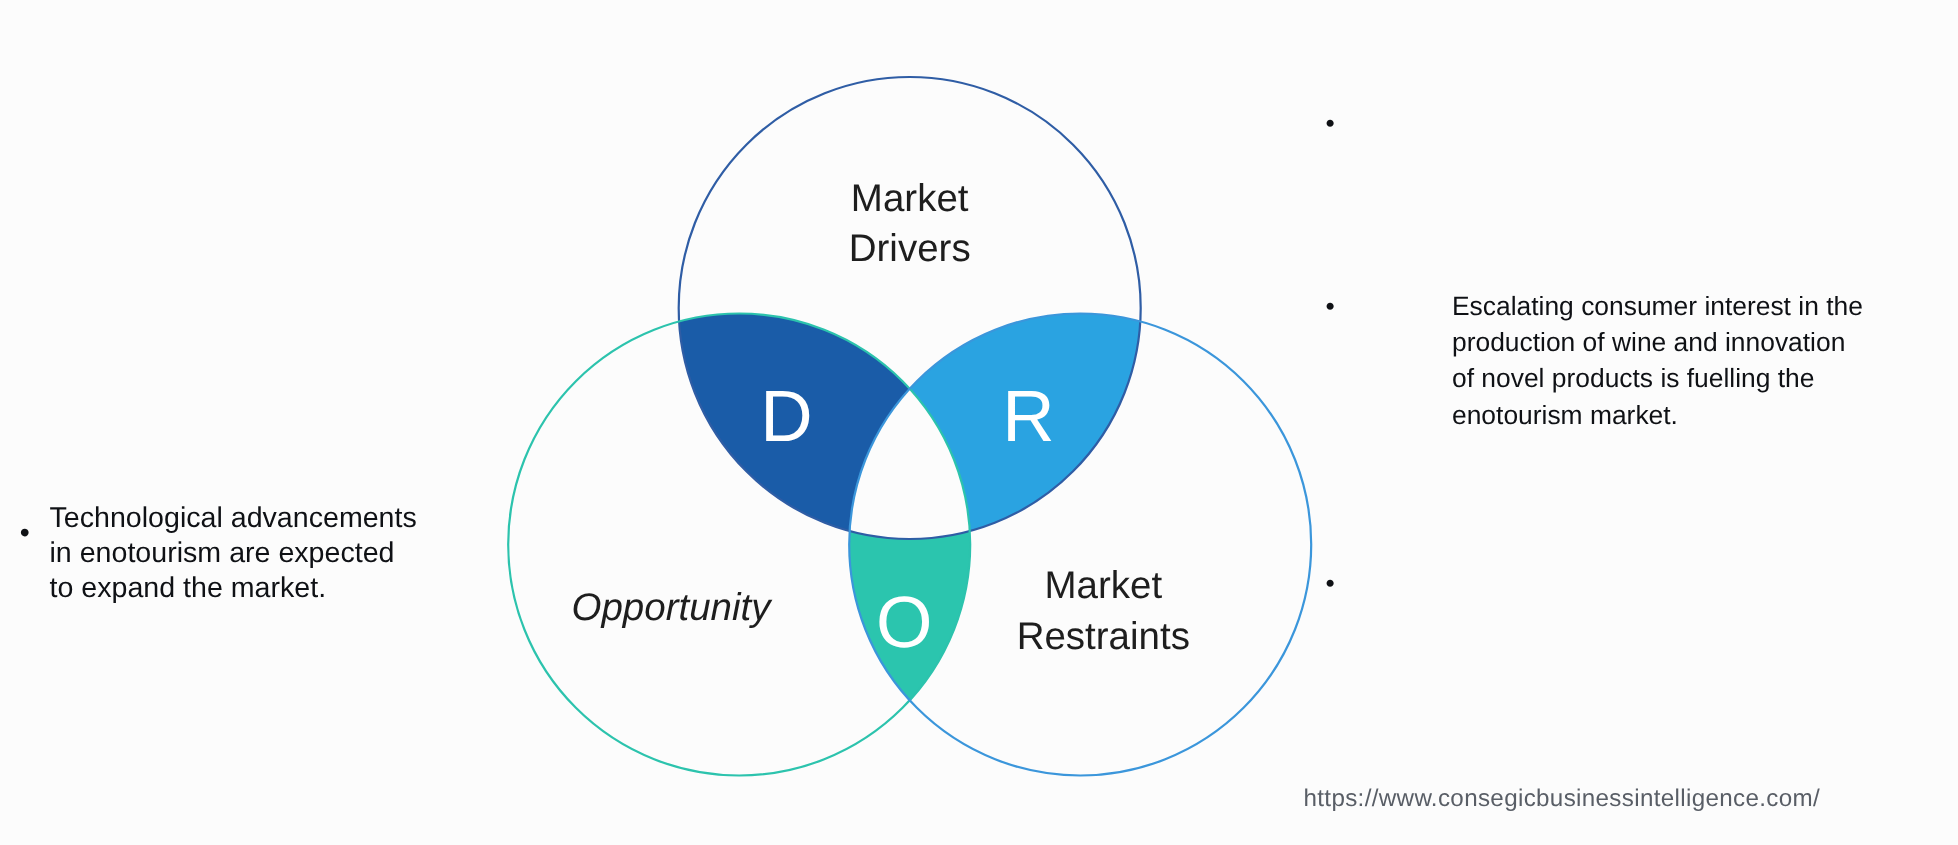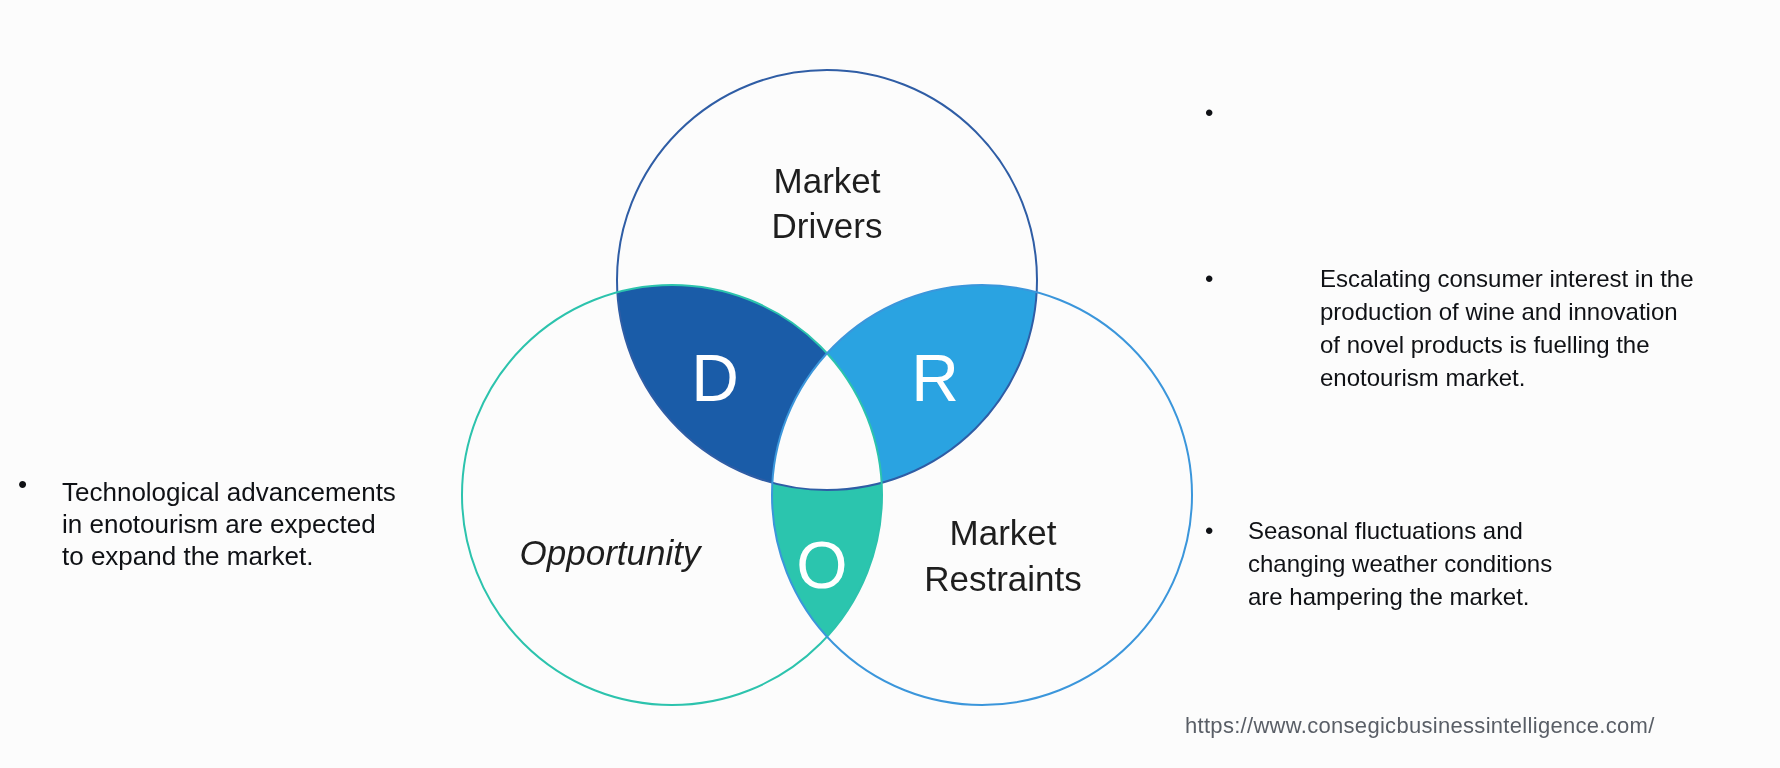--- a/index.html
+++ b/index.html
@@ -114,32 +114,29 @@
   <div class="vlabel" style="left:1003px; top:510px; line-height:46px;">Market
 Restraints</div>
 
   <div class="vletter" style="left:715px; top:345px;">D</div>
 
   <div class="vletter" style="left:935px; top:345px;">R</div>
 
   <div class="vletter" style="left:822px; top:532px;">O</div>
 
   <span class="bullet-dot left-note" style="left:18px; top:468px;">•</span>
-  <div class="bullet-text left-note" style="left:45px; top:476px; width:400px;margin-left:17px;">Technological advancements
+  <div class="bullet-text left-note" style="left:45px; top:454px; width:400px;">Technological advancements
 in enotourism are expected
 to expand the market.</div>
 
   <span class="bullet-dot" style="left:1205px; top:96px;">•</span>
 
   <span class="bullet-dot" style="left:1205px; top:262px;">•</span>
   <div class="bullet-text" style="left:1320px; top:262px; width:480px;">Escalating consumer interest in the
 production of wine and innovation
 of novel products is fuelling the
 enotourism market.</div>
 
   <span class="bullet-dot" style="left:1205px; top:514px;">•</span>
-  <div class="bullet-text" style="left:1248px; top:514px; width:480px;">Seasonal fluctuations and
-changing weather conditions
-are hampering the market.</div>
 
   <div class="footer-url" style="left:1185px; top:711px;">https://www.consegicbusinessintelligence.com/</div>
 
 </div>
 
 </body></html>

